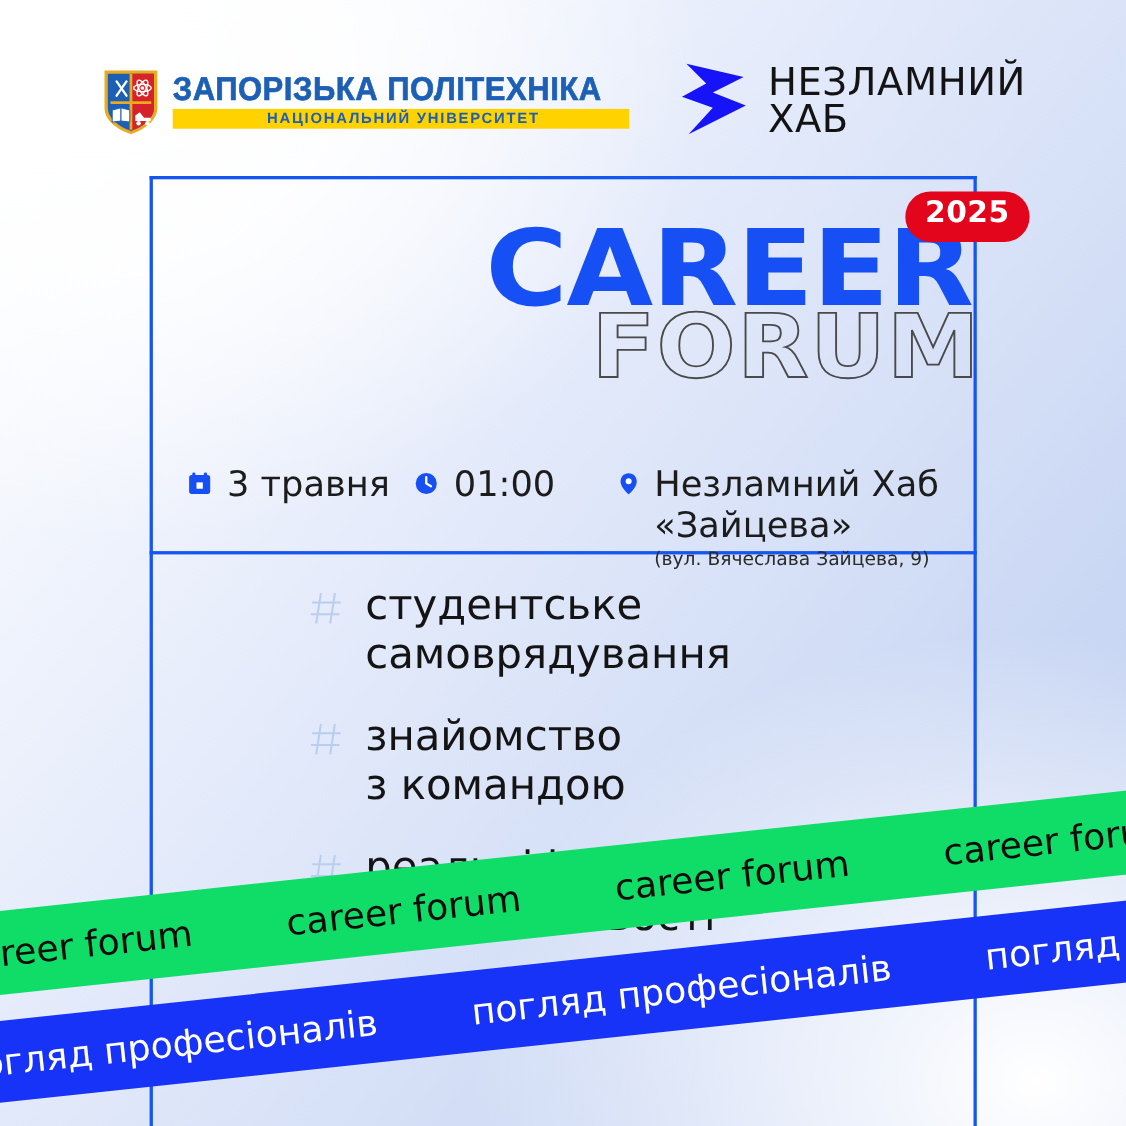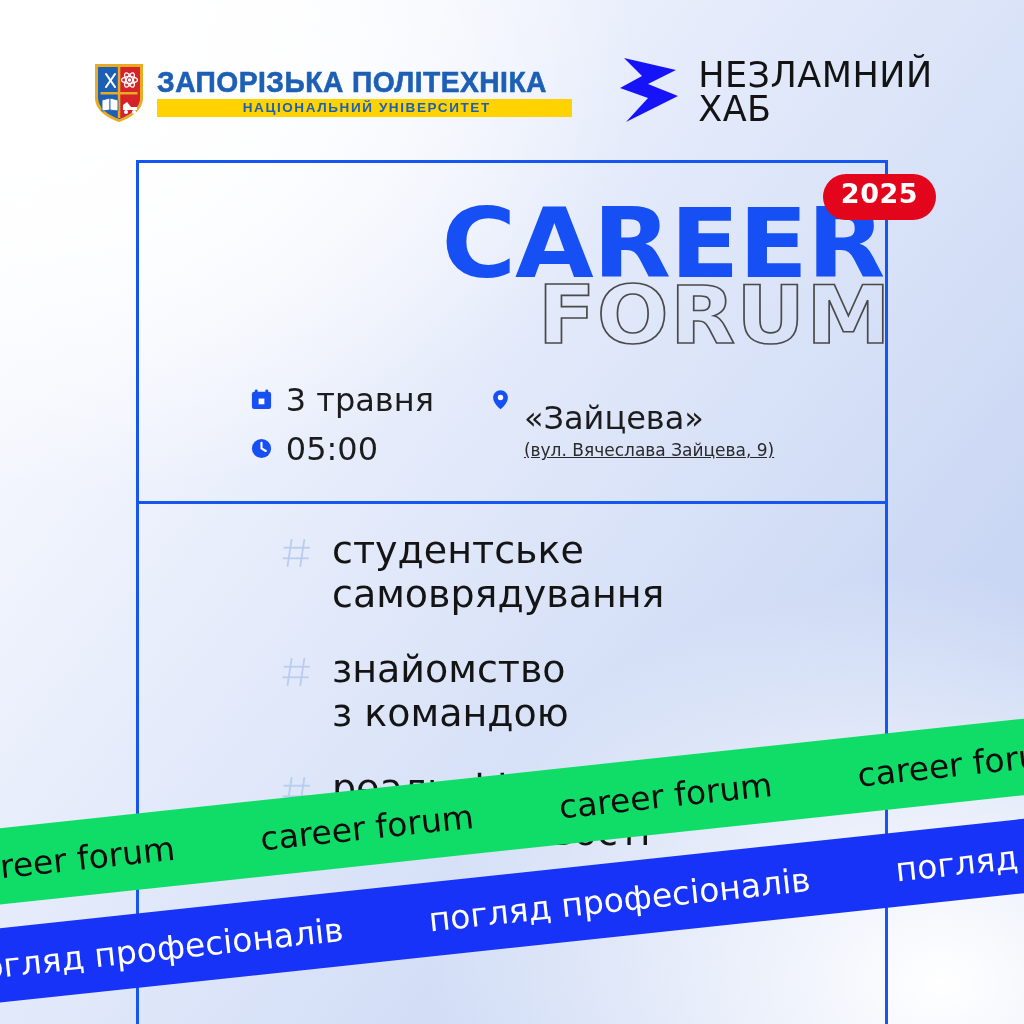--- a/index.html
+++ b/index.html
@@ -157,37 +157,36 @@
   
   .meta {
     position: absolute;
     left: 136px;
     top: 382px;
     width: 752px;
     display: flex;
     justify-content: center;
     gap: 56px;
   }
-  .meta-col { display: flex; flex-direction: column; gap: 12px; }
+  .meta-col { display: flex; flex-direction: row; gap: 22px; margin-top: 40px; }
   .meta-row { display: flex; align-items: flex-start; gap: 13px; }
   .meta-ico { flex: none; margin-top: 6px; }
   .meta-text {
     font-family: "DejaVu Sans", sans-serif;
     font-size: 32px;
     line-height: 1.16;
     color: #1c1c1c;
     white-space: nowrap;
   }
   .meta-sub {
     font-family: "DejaVu Sans", sans-serif;
     font-size: 17px;
     color: #2a2a2a;
     margin-top: 3px;
     white-space: nowrap;
-    text-decoration: underline;
   }
 
   
   .topics {
     position: absolute;
     left: 136px;
     top: 528px;
     width: 752px;
     padding-left: 144px;
     box-sizing: border-box;
@@ -327,34 +326,34 @@
         </span>
         <span class="meta-text">3 травня</span>
       </div>
       <div class="meta-row">
         <span class="meta-ico">
           <svg viewBox="0 0 24 24" width="23" height="23">
             <circle cx="12" cy="12" r="10" fill="#1650f5"></circle>
             <path d="M12 6 L12 12 L16.5 14.6" stroke="#ffffff" stroke-width="2.2" fill="none" stroke-linecap="round"></path>
           </svg>
         </span>
-        <span class="meta-text">05:00</span>
+        <span class="meta-text">01:00</span>
       </div>
     </div>
 
     <div class="meta-col">
       <div class="meta-row">
         <span class="meta-ico">
           <svg viewBox="0 0 24 24" width="21" height="23">
             <path d="M12 1.5 C7.3 1.5 3.6 5.2 3.6 9.9 C3.6 16.4 12 23.2 12 23.2 C12 23.2 20.4 16.4 20.4 9.9 C20.4 5.2 16.7 1.5 12 1.5 Z" fill="#1650f5"></path>
             <circle cx="12" cy="9.7" r="3.1" fill="#ffffff"></circle>
           </svg>
         </span>
         <span>
-          <br>
+          <span class="meta-text">Незламний Хаб</span><br>
           <span class="meta-text">«Зайцева»</span>
           <div class="meta-sub">(вул. Вячеслава Зайцева, 9)</div>
         </span>
       </div>
     </div>
   </div>
 
   <div class="topics">
 
     <div class="topic">

